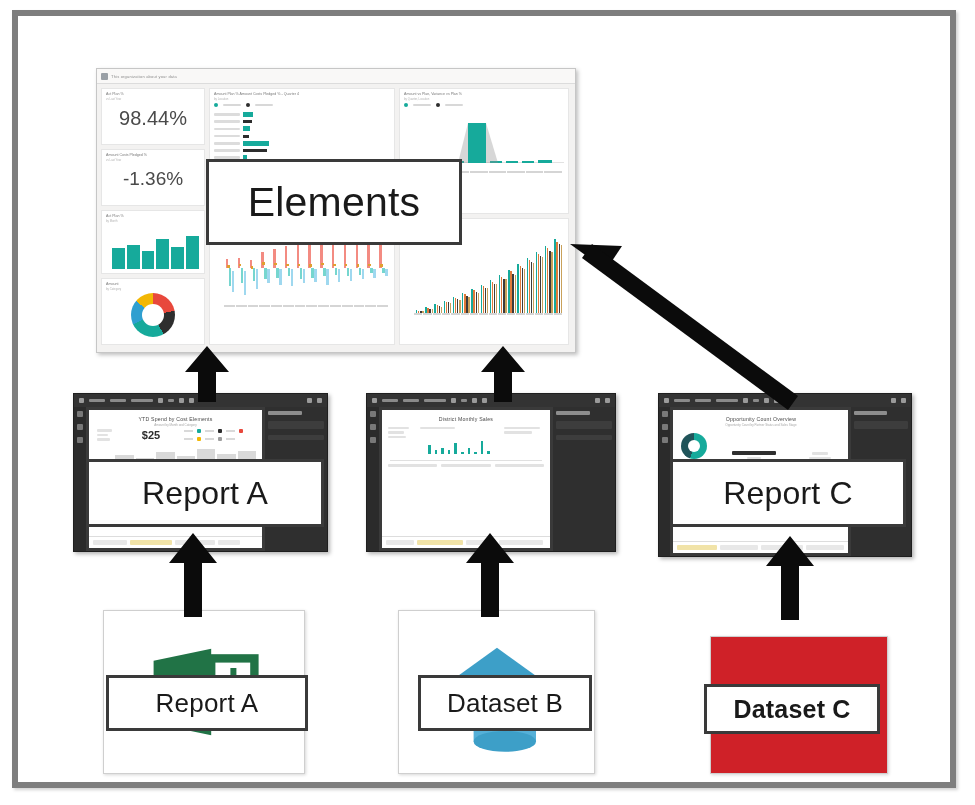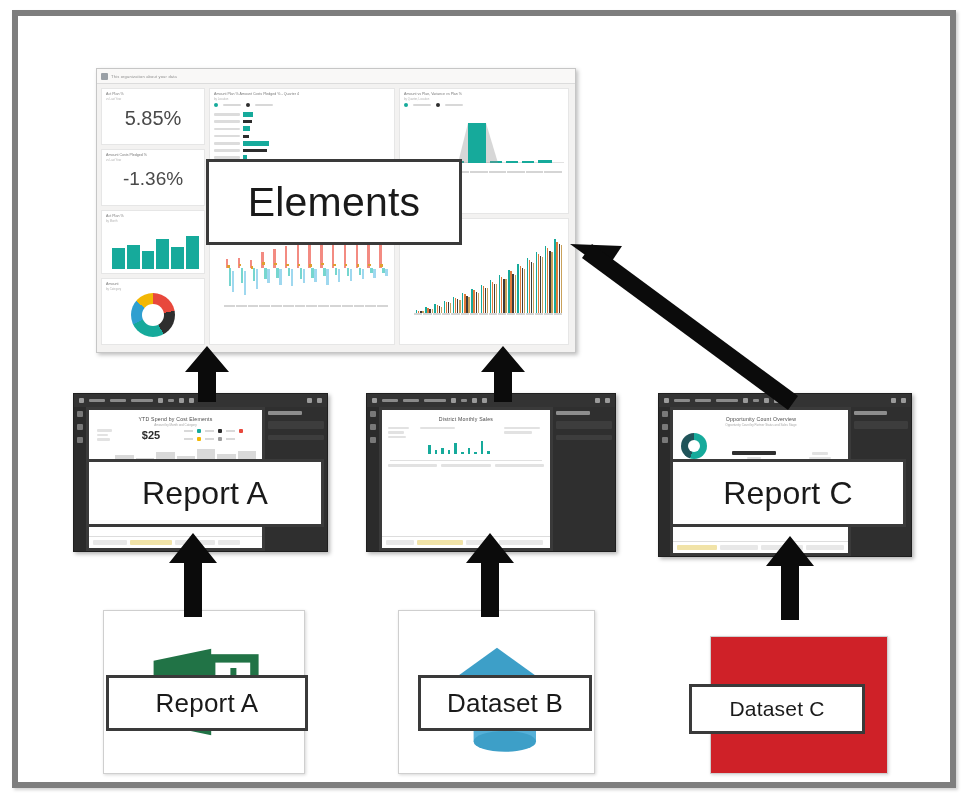--- a/index.html
+++ b/index.html
@@ -151,21 +151,21 @@
       <span class="ico"></span>
       <span class="ttl">This organization about your data</span>
     </div>
 
     <div class="dash-body">
 
       <div class="dcol c1">
         <div class="tile" style="height:58px">
           <div class="t-h">Act Plan %</div>
           <div class="t-s">vs Last Year</div>
-          <div class="kpi">5.85%</div>
+          <div class="kpi">98.44%</div>
         </div>
         <div class="tile" style="height:58px">
           <div class="t-h">Amount Costs Pledged %</div>
           <div class="t-s">vs Last Year</div>
           <div class="kpi small">-1.36%</div>
         </div>
         <div class="tile" style="height:66px">
           <div class="t-h">Act Plan %</div>
           <div class="t-s">by Month</div>
           <div class="colchart">
@@ -721,21 +721,21 @@
       <text x="56" y="70" font-family="Liberation Sans, sans-serif" font-size="18" font-weight="700" fill="#ffffff" text-anchor="middle">SQL</text>
     </svg>
   </div>
   <div class="label-box" style="left:400px;top:659px;width:168px;height:50px;font-size:26px;">
     <span>Dataset B</span>
   </div>
 
   <div class="dsbox dsred" style="left:692px;top:620px;width:176px;height:136px;">
     <span class="dbtxt">DB</span>
   </div>
-  <div class="label-box" style="left:671px;top:668px;width:170px;height:44px;font-size:21px;">
+  <div class="label-box" style="left:686px;top:668px;width:170px;height:44px;font-size:25px;font-weight:bold;">
     <span>Dataset C</span>
   </div>
 
   <svg class="arrow" style="left:145px;top:517px;width:60px;height:84px" viewBox="0 0 60 84">
     <polygon points="30,0 54,30 39,30 39,84 21,84 21,30 6,30" fill="#0b0b0b"></polygon>
   </svg>
 
   <svg class="arrow" style="left:442px;top:517px;width:60px;height:84px" viewBox="0 0 60 84">
     <polygon points="30,0 54,30 39,30 39,84 21,84 21,30 6,30" fill="#0b0b0b"></polygon>
   </svg>

